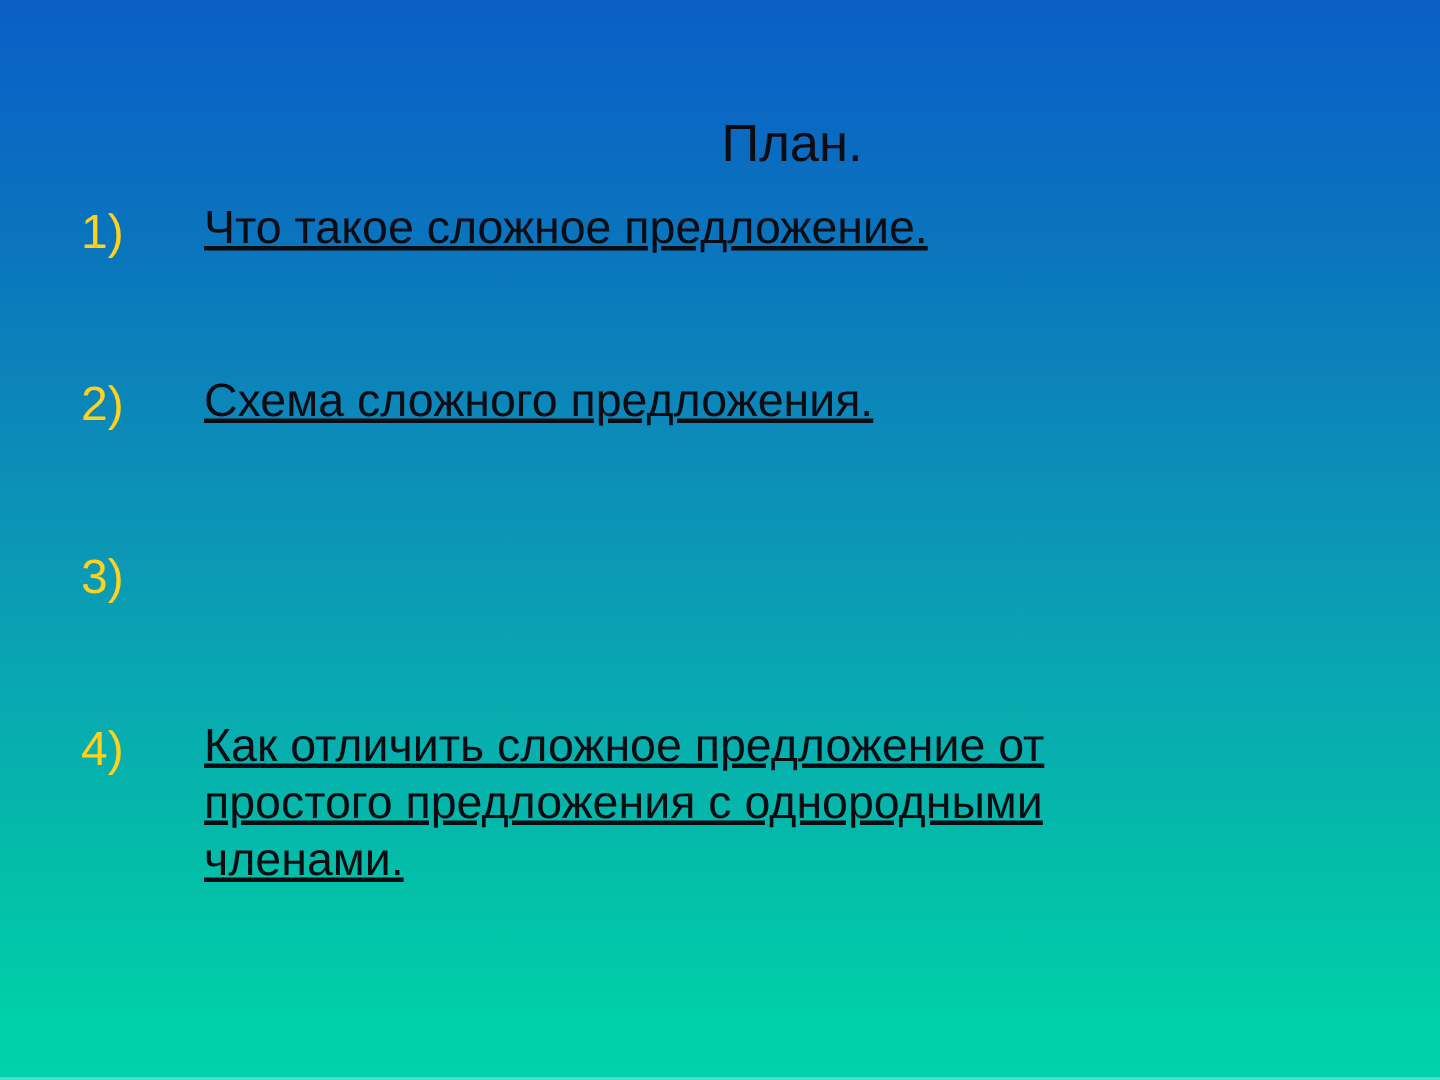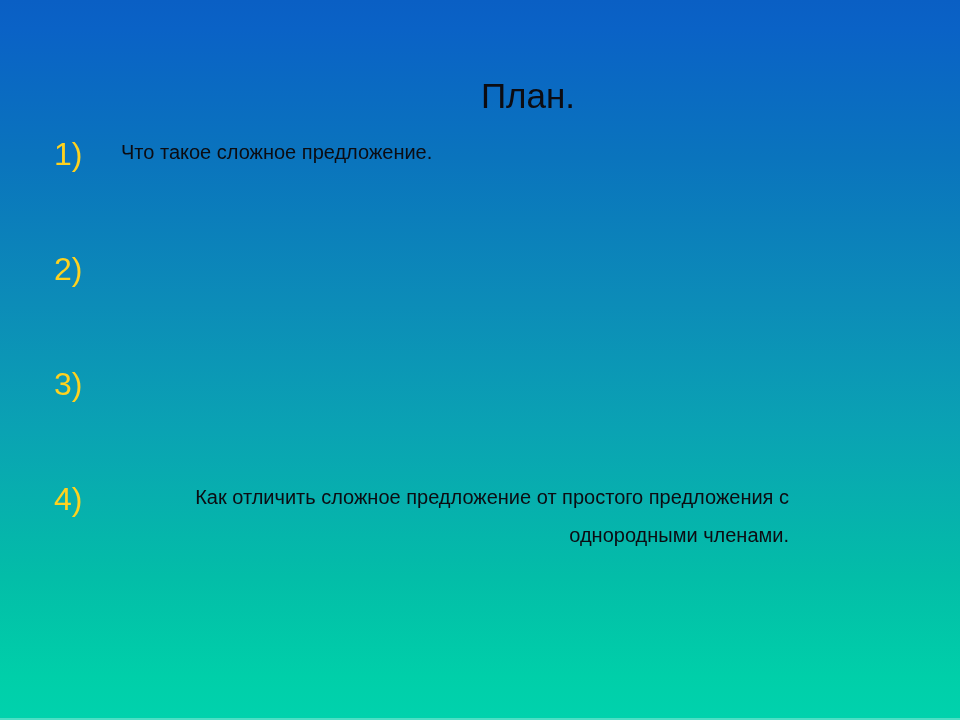--- a/index.html
+++ b/index.html
@@ -71,48 +71,49 @@
     top: 0;
     width: 56px;
     font-size: 32px;
     line-height: 42px;
     color: #ffd21e;
     text-align: left;
   }
 
   .item-text {
     position: absolute;
-    left: 121px;
+    left: 136px;
     top: 0;
     width: 700px;
-    font-size: 20px;
+    font-size: 31px;
     line-height: 38px;
     color: #0c0c12;
+    text-decoration: underline;
   }
   .item-text.wrap-narrow {
     width: 668px;
-    text-align: right;
   }
 </style>
 </head>
 <body>
 
 <div id="slide">
 
   <div class="slide-title">План.</div>
 
   <div class="plan-list">
 
     <div class="plan-item">
       <span class="item-number">1)</span>
       <span class="item-text">Что такое сложное предложение.</span>
     </div>
 
     <div class="plan-item">
       <span class="item-number">2)</span>
+      <span class="item-text">Схема сложного предложения.</span>
     </div>
 
     <div class="plan-item">
       <span class="item-number">3)</span>
     </div>
 
     <div class="plan-item item-last">
       <span class="item-number">4)</span>
       <span class="item-text wrap-narrow">Как отличить сложное предложение от простого предложения с однородными членами.</span>
     </div>

